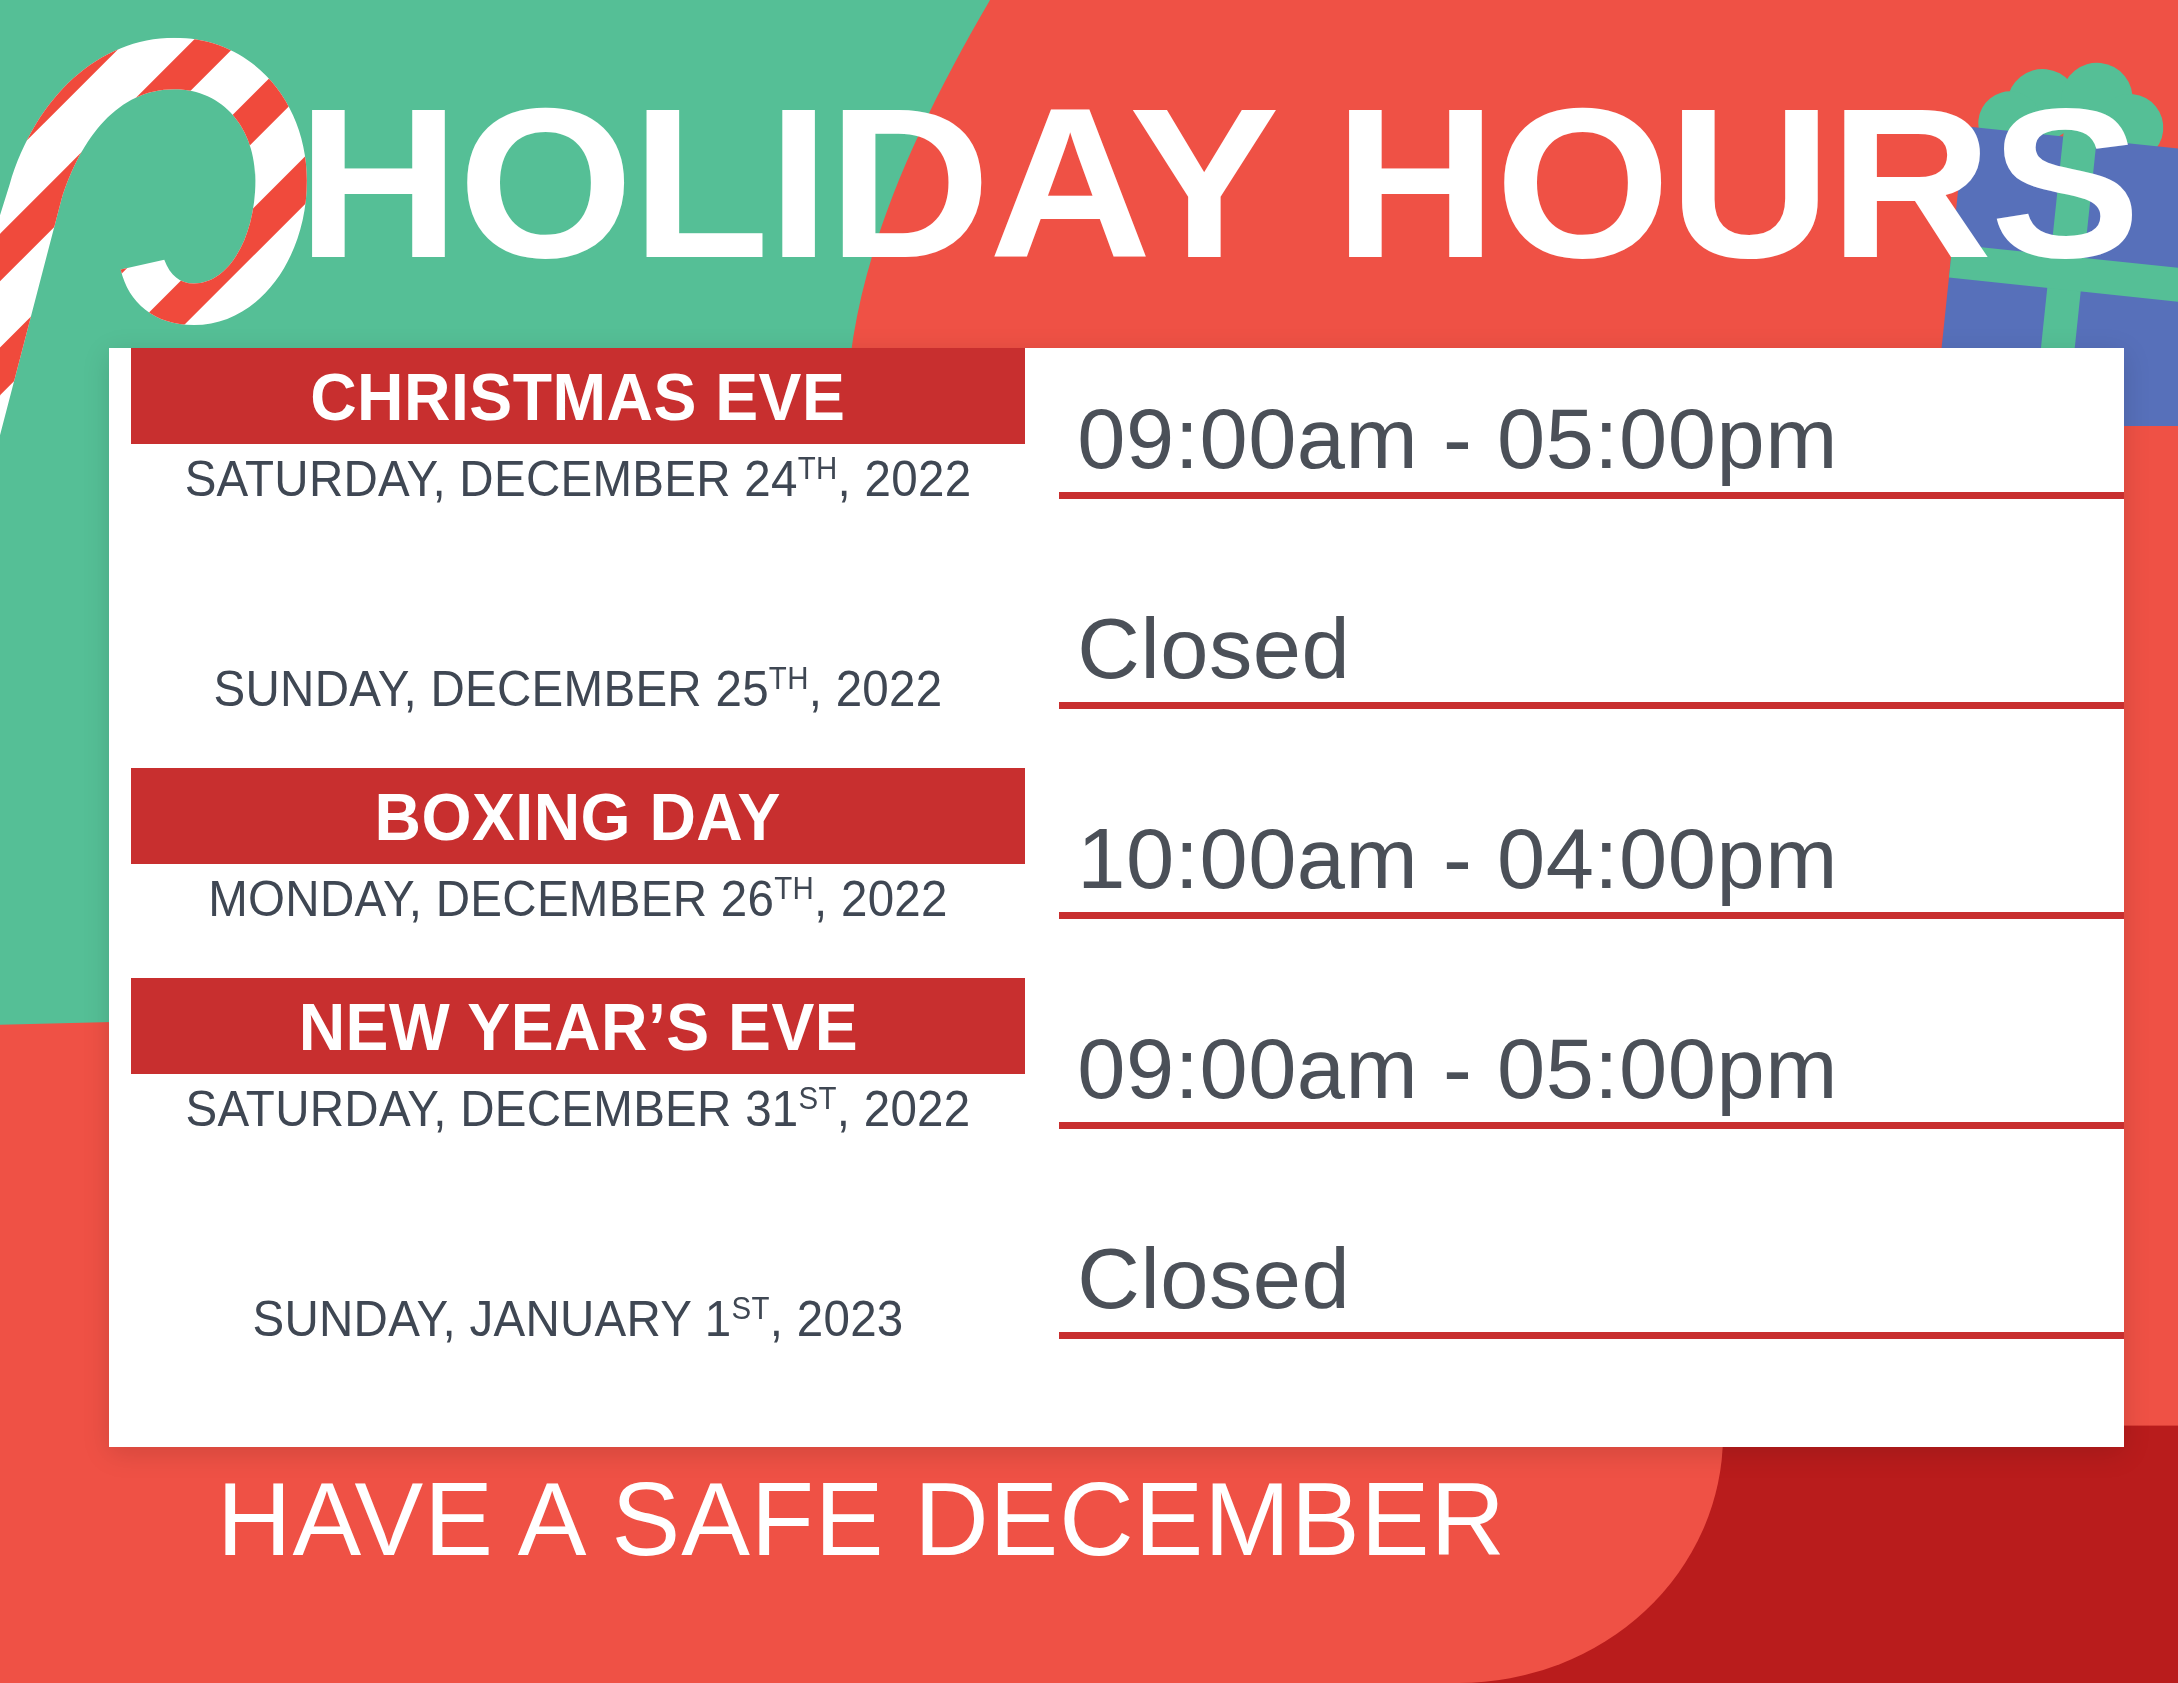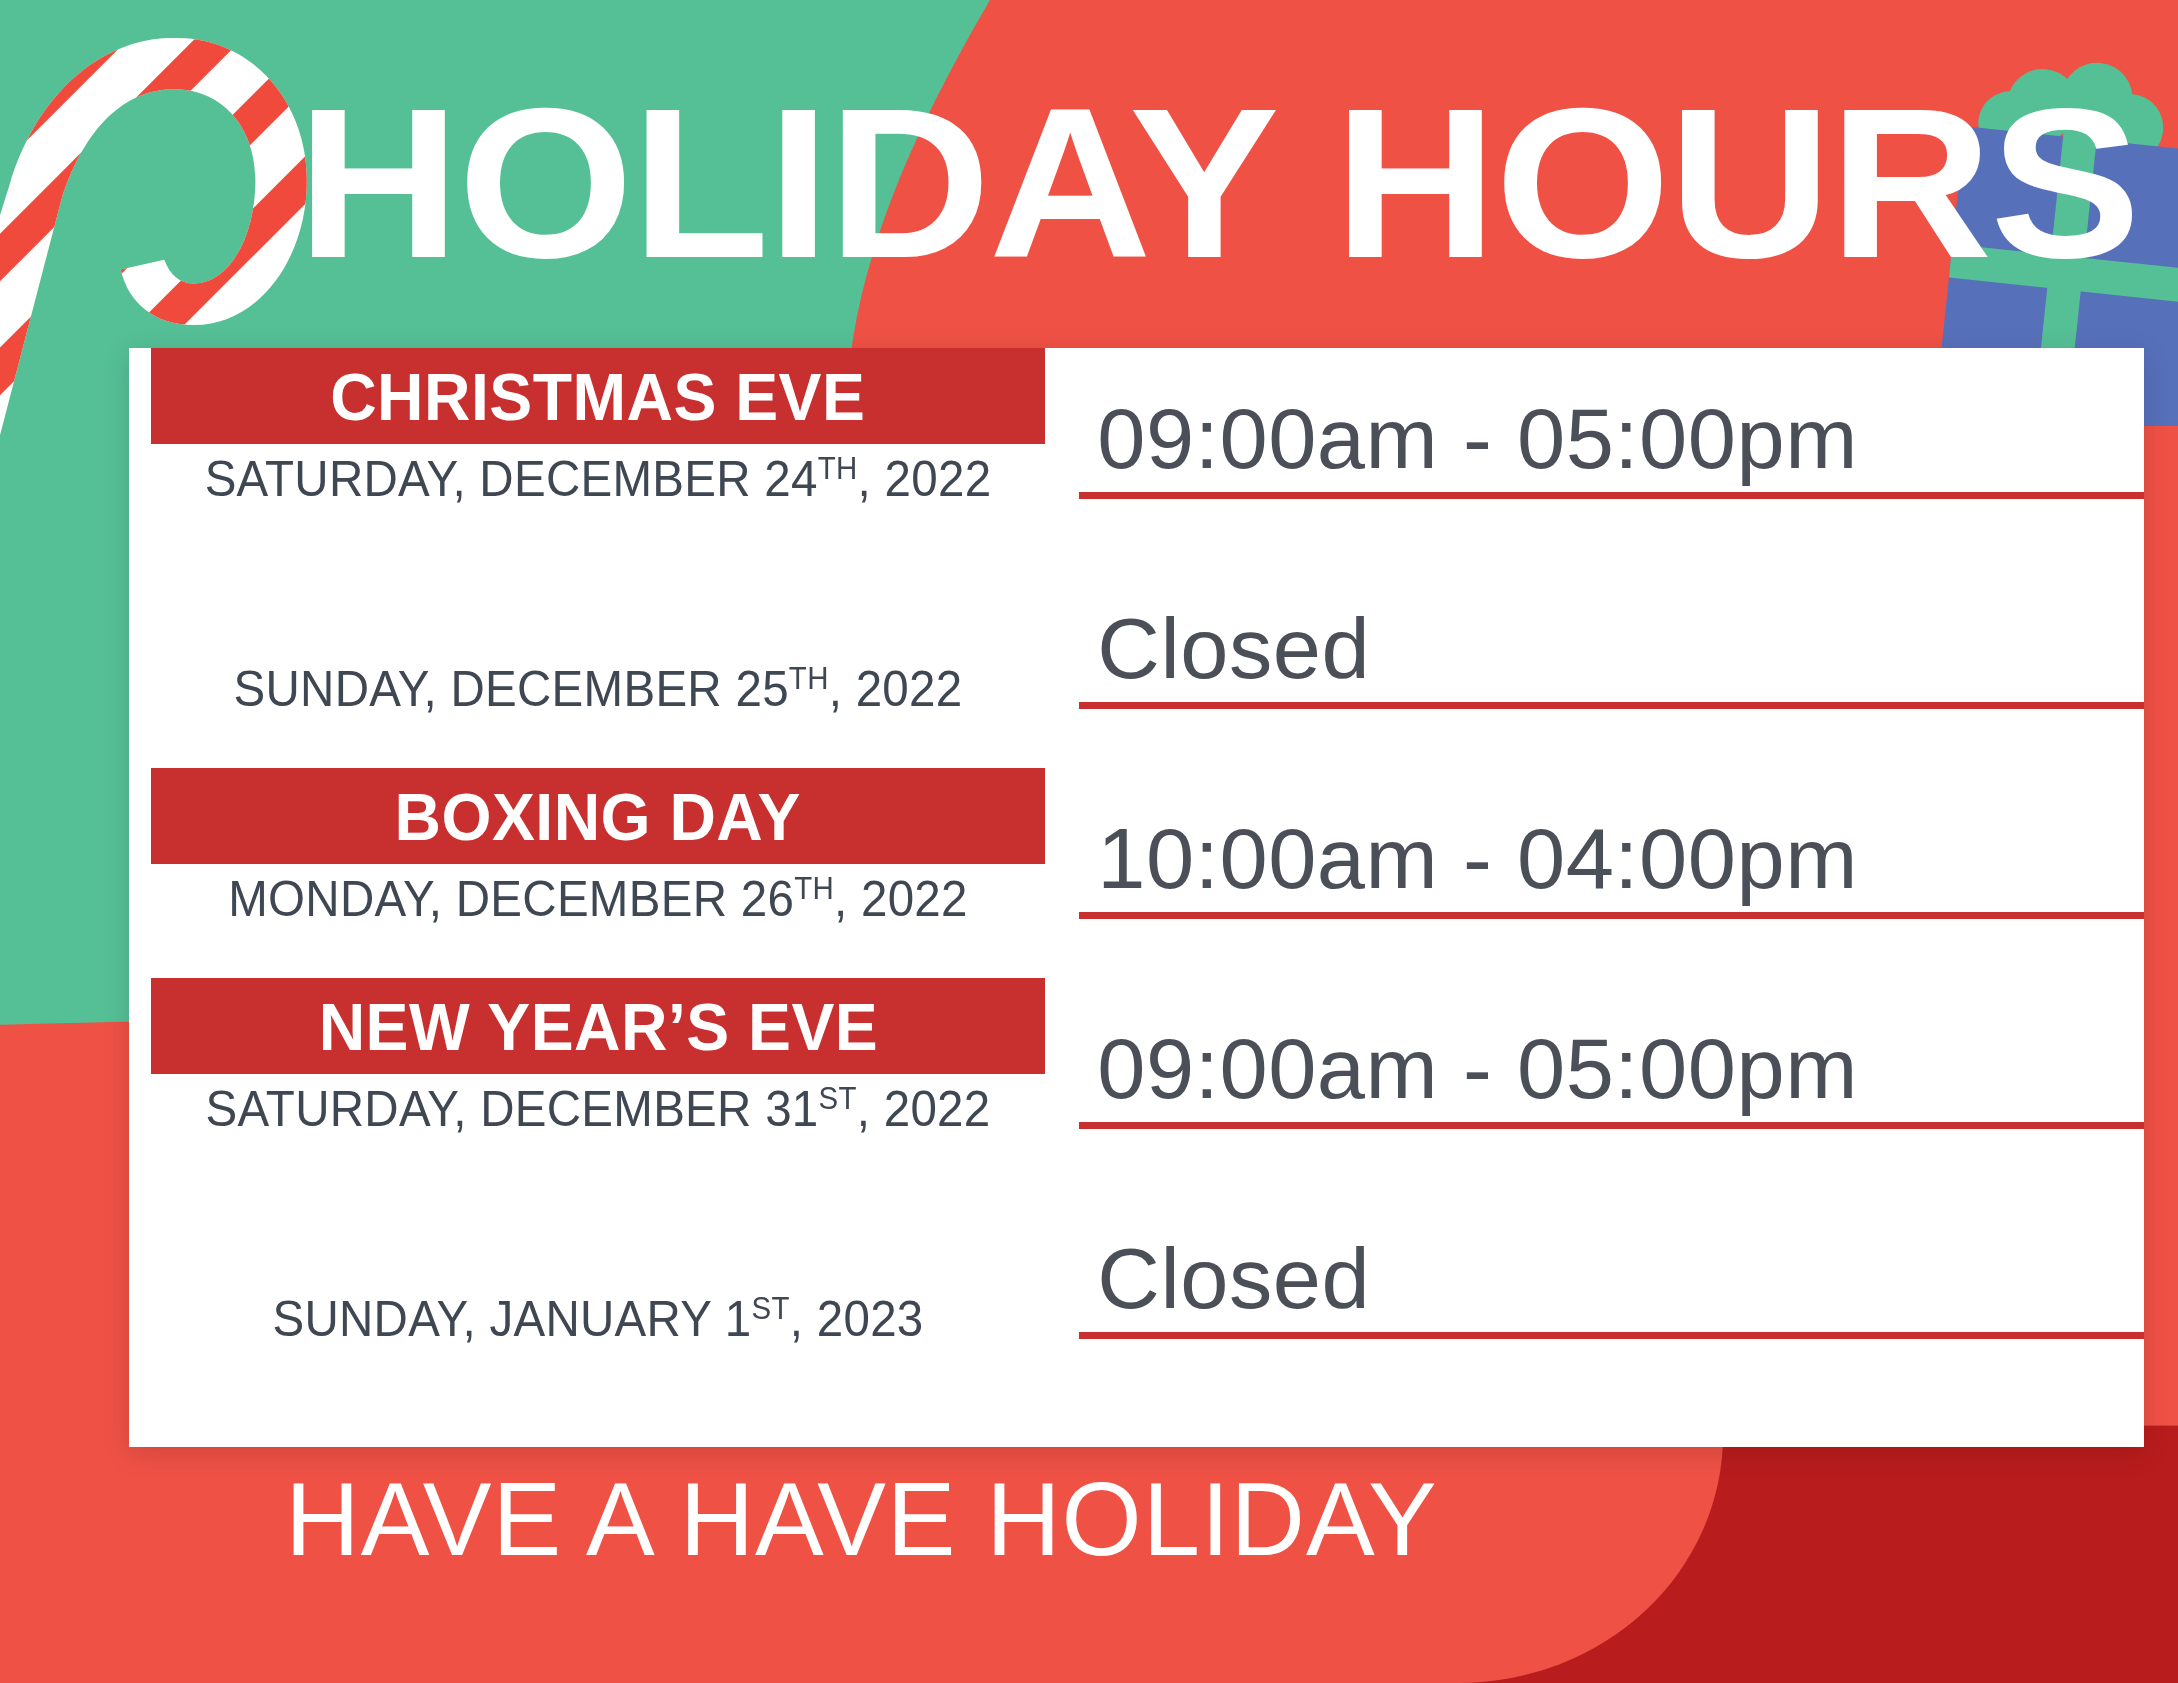--- a/index.html
+++ b/index.html
@@ -60,21 +60,20 @@
   
   .card {
     position: absolute;
     left: 109px;
     top: 348px;
     width: 2015px;
     height: 1099px;
     background: #ffffff;
     box-shadow: 0 6px 26px rgba(0,0,0,0.13);
     z-index: 5;
-    margin-left: 20px;
   }
 
   .rows {
     position: absolute;
     left: 0; top: 0;
     width: 100%;
   }
 
   .row {
     position: relative;
@@ -286,16 +285,16 @@
         <div class="row">
           <div class="date"><span>SUNDAY, JANUARY 1</span><sup>ST</sup><span>, 2023</span></div>
           <div class="hours-cell">
             <div class="hours-text">Closed</div>
           </div>
         </div>
       </div>
   </div>
 
   <div class="footer-band"></div>
-  <div class="footer-text">HAVE A HAVE HOLIDAY</div>
+  <div class="footer-text">HAVE A SAFE DECEMBER</div>
 
 </div>
 
 
 </body></html>

